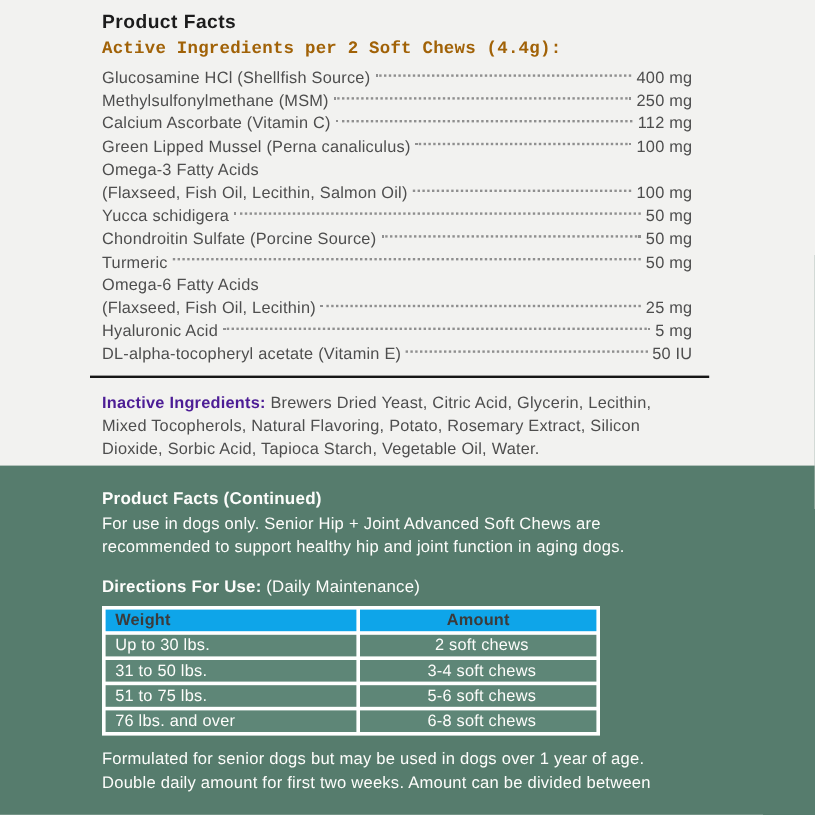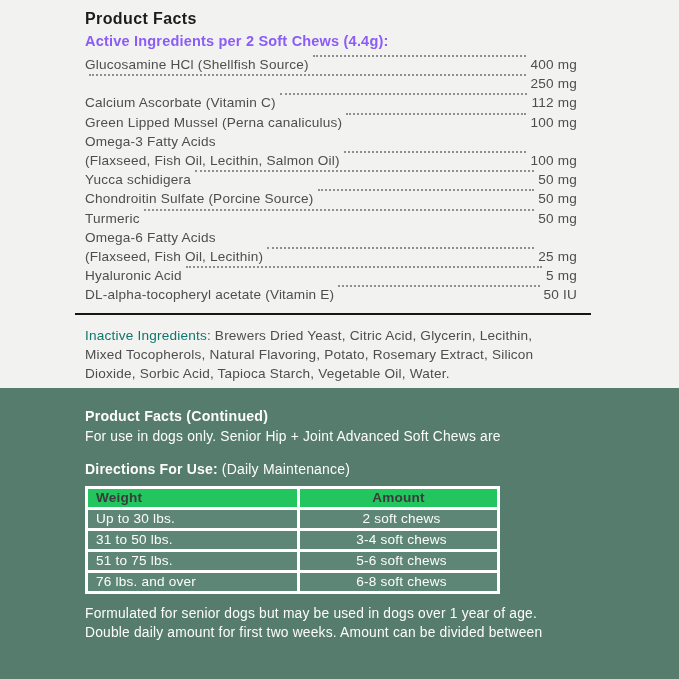--- a/index.html
+++ b/index.html
@@ -15,26 +15,26 @@
     padding:9px 0 0 85px;
     overflow:hidden;
   }
   .panel-title {
     margin:0 0 5px 0;
     font-size:16px; font-weight:bold; color:#1c1c1c;
     letter-spacing:.4px; line-height:19px;
   }
   .panel-subtitle {
     margin:0 0 5px 0;
-    font-size:14.5px; font-weight:bold; color:#8b5cf6;
-    letter-spacing:.2px; line-height:17px;
+    font-size:14.5px; font-weight:bold; color:#a16207;
+    letter-spacing:.2px; line-height:17px;font-family:Liberation Mono, monospace;
   }
   .ing-list { width:492px; }
   .ing-row {
-    display:flex; align-items:flex-start;
+    display:flex; align-items:center;
     font-size:13.6px; color:#4e4e4e;
     line-height:19.2px; letter-spacing:.2px;
   }
   .ing-name { white-space:nowrap; }
   .leader {
     flex:1 1 auto;
     border-bottom:2px dotted #8f8f8f;
     margin:0 4px 4px 4px;
     min-width:12px;
   }
@@ -44,21 +44,21 @@
     margin:8px 0 0 -10px;
     border:none;
     border-top:2px solid #161616;
   }
   .inactive {
     width:505px;
     margin:11px 0 0 0;
     font-size:13.6px; color:#4e4e4e;
     line-height:19.4px; letter-spacing:.2px;
   }
-  .inactive .lbl { font-weight:normal; color:#0f766e; }
+  .inactive .lbl { font-weight:bold; color:#4c1d95; }
 
   .green-section {
     box-sizing:border-box;
     height:351px;
     background:#567c6d;
     color:#fdfdfb;
     padding:19px 0 0 85px;
     overflow:hidden;
   }
   .g-title {
@@ -75,21 +75,21 @@
     margin-top:8px;
     border-collapse:separate;
     border-spacing:3px;
     background:#ffffff;
     width:415px;
     table-layout:fixed;
   }
   table.dosage col.c-weight { width:209px; }
   table.dosage col.c-amount { width:197px; }
   table.dosage th {
-    background:#22c55e; color:#3b3b3b;
+    background:#0ea5e9; color:#3b3b3b;
     font-size:13.6px; font-weight:bold;
     letter-spacing:.2px;
     padding:1px 8px 2px 8px;
     text-align:left;
   }
   table.dosage th.center { text-align:center; }
   table.dosage td {
     background:#5e8677; color:#fdfdfb;
     font-size:13.6px; letter-spacing:.2px;
     padding:1px 2px 2px 8px;
@@ -105,20 +105,21 @@
   <h1 class="panel-title">Product Facts</h1>
   <h2 class="panel-subtitle">Active Ingredients per 2 Soft Chews (4.4g):</h2>
 
   <div class="ing-list">
     <div class="ing-row">
       <span class="ing-name">Glucosamine HCl (Shellfish Source)</span>
       <span class="leader"></span>
       <span class="amount">400 mg</span>
     </div>
     <div class="ing-row">
+      <span class="ing-name">Methylsulfonylmethane (MSM)</span>
       <span class="leader"></span>
       <span class="amount">250 mg</span>
     </div>
     <div class="ing-row">
       <span class="ing-name">Calcium Ascorbate (Vitamin C)</span>
       <span class="leader"></span>
       <span class="amount">112 mg</span>
     </div>
     <div class="ing-row">
       <span class="ing-name">Green Lipped Mussel (Perna canaliculus)</span>
@@ -176,20 +177,21 @@
     <span>Mixed Tocopherols, Natural Flavoring, Potato, Rosemary Extract, Silicon</span><br>
     <span>Dioxide, Sorbic Acid, Tapioca Starch, Vegetable Oil, Water.</span>
   </p>
 </div>
 
 <div class="green-section">
   <h3 class="g-title">Product Facts (Continued)</h3>
 
   <div>
     <div class="g-line">For use in dogs only. Senior Hip + Joint Advanced Soft Chews are</div>
+    <div class="g-line">recommended to support healthy hip and joint function in aging dogs.</div>
   </div>
 
   <div class="g-directions">
     <span class="lbl">Directions For Use:</span>
     <span class="note">(Daily Maintenance)</span>
   </div>
 
   <table class="dosage">
     <colgroup>
         <col class="c-weight">

